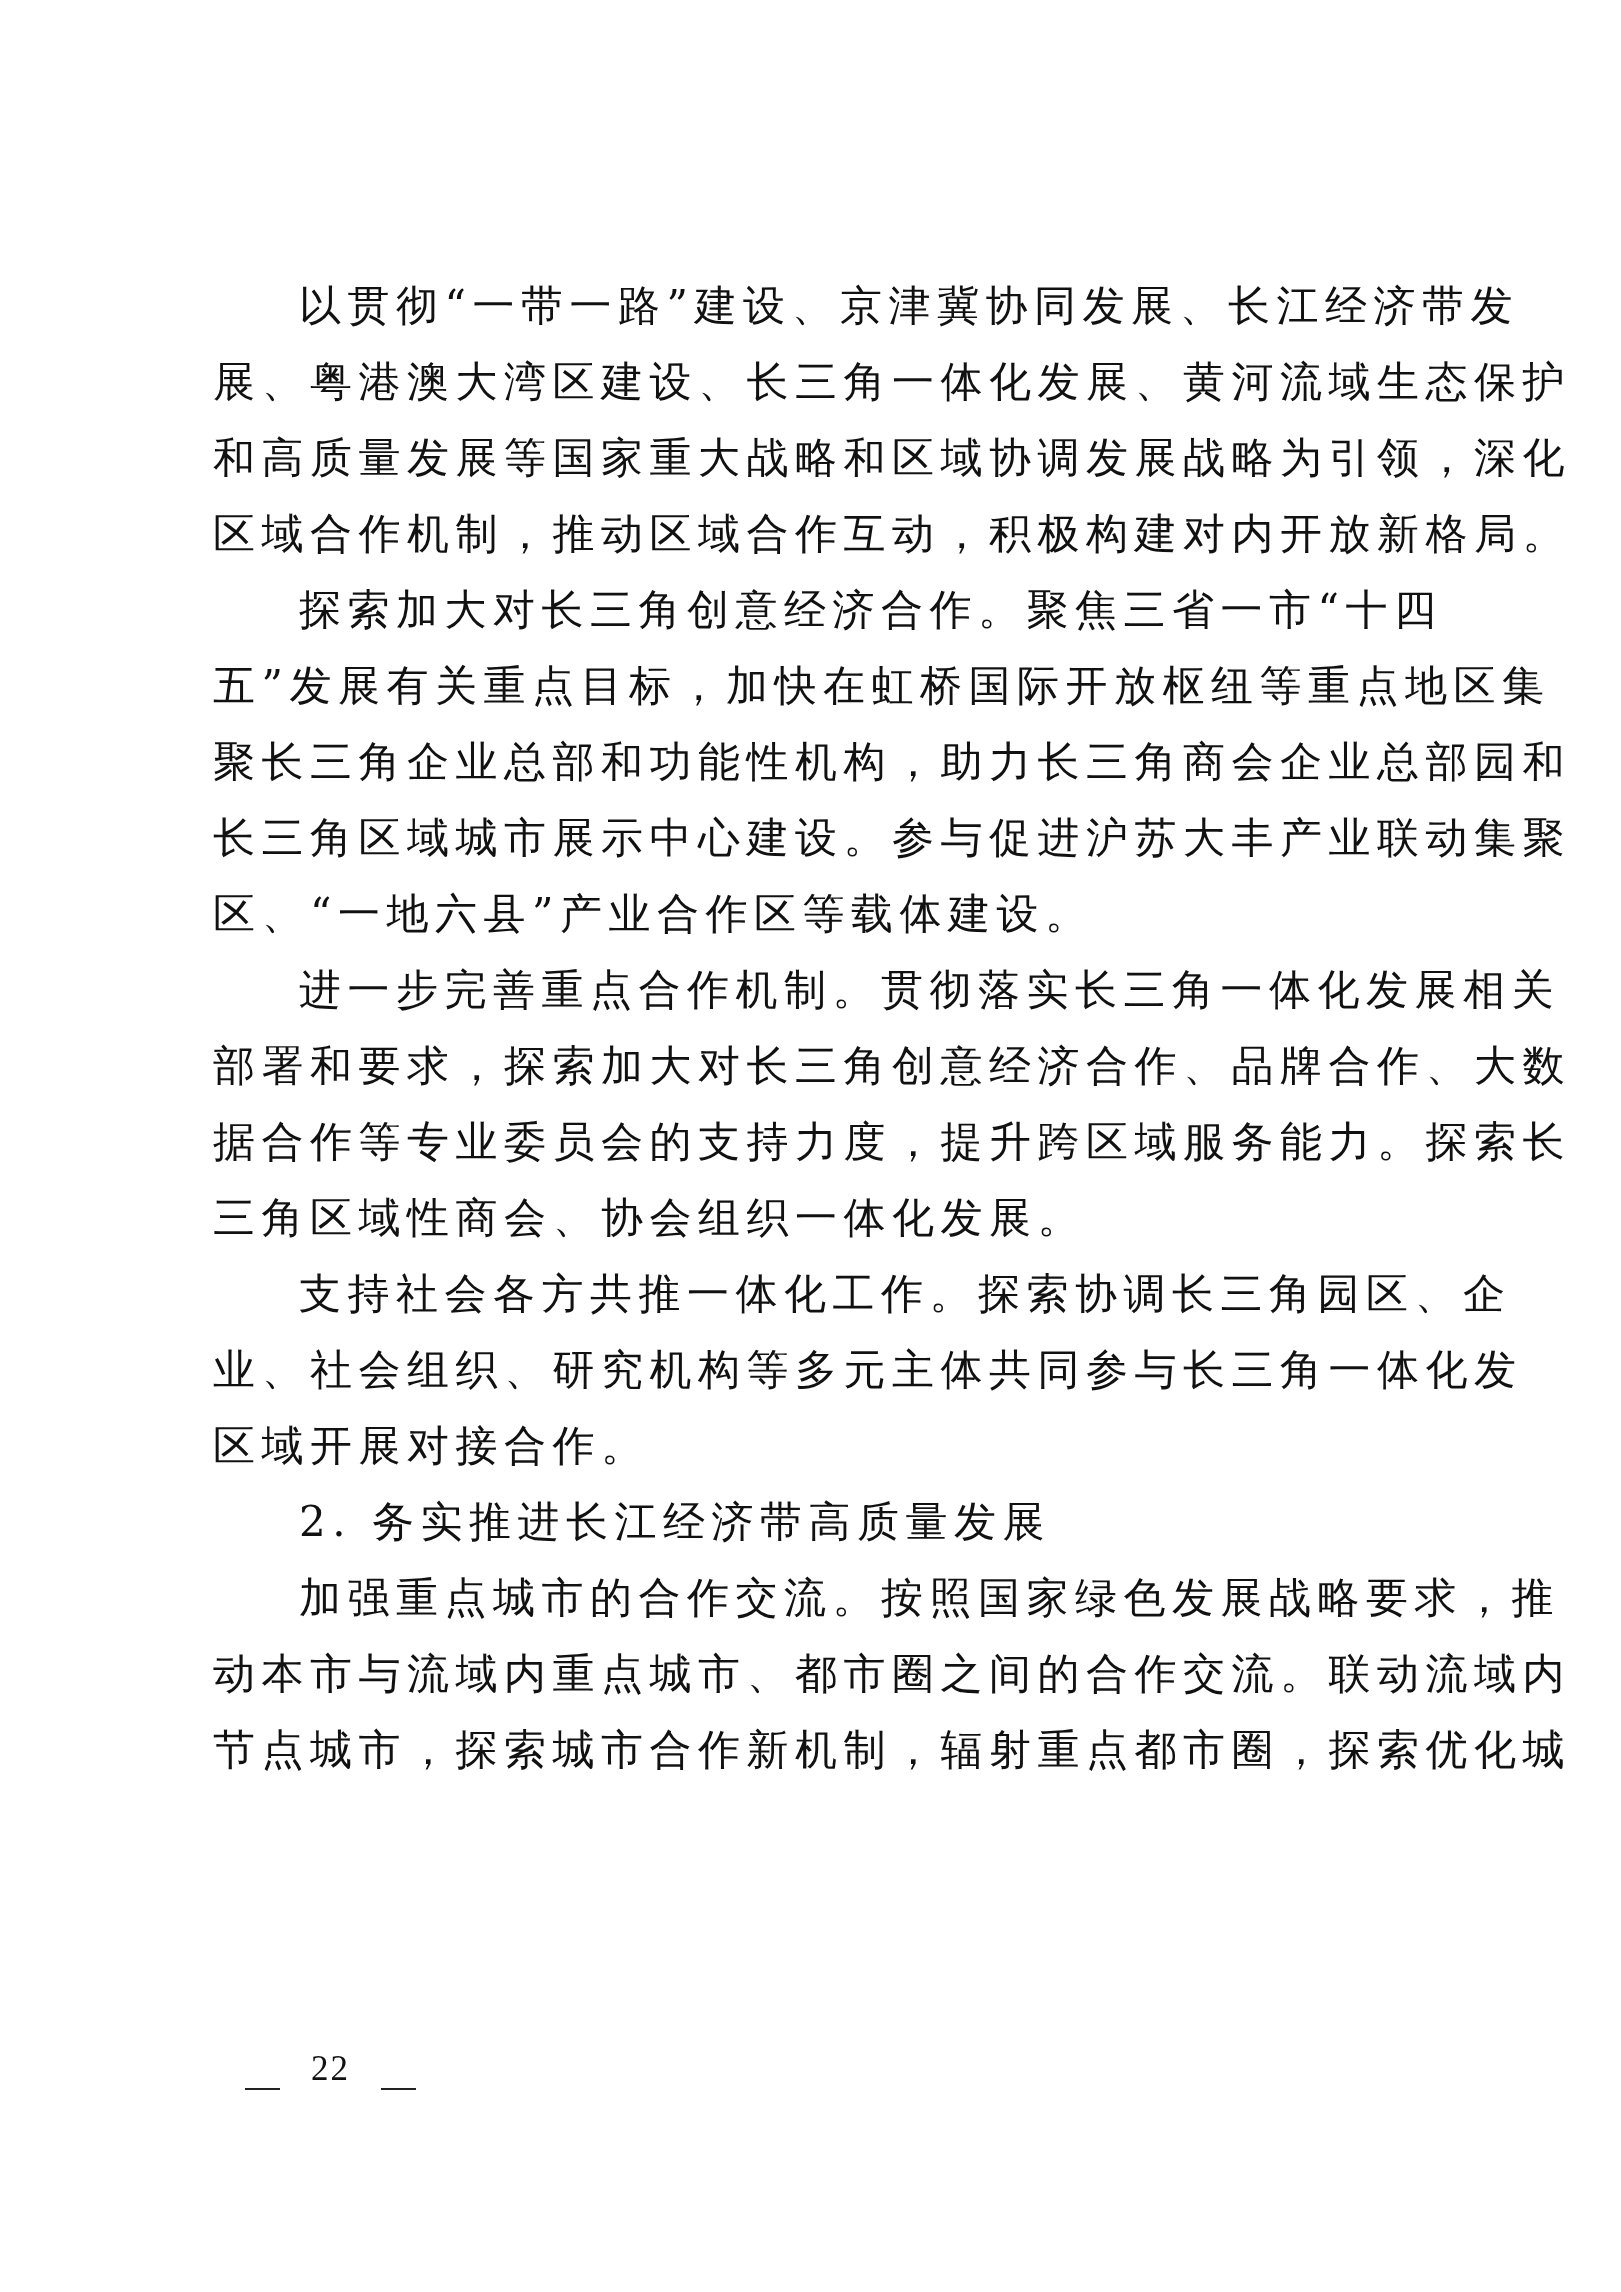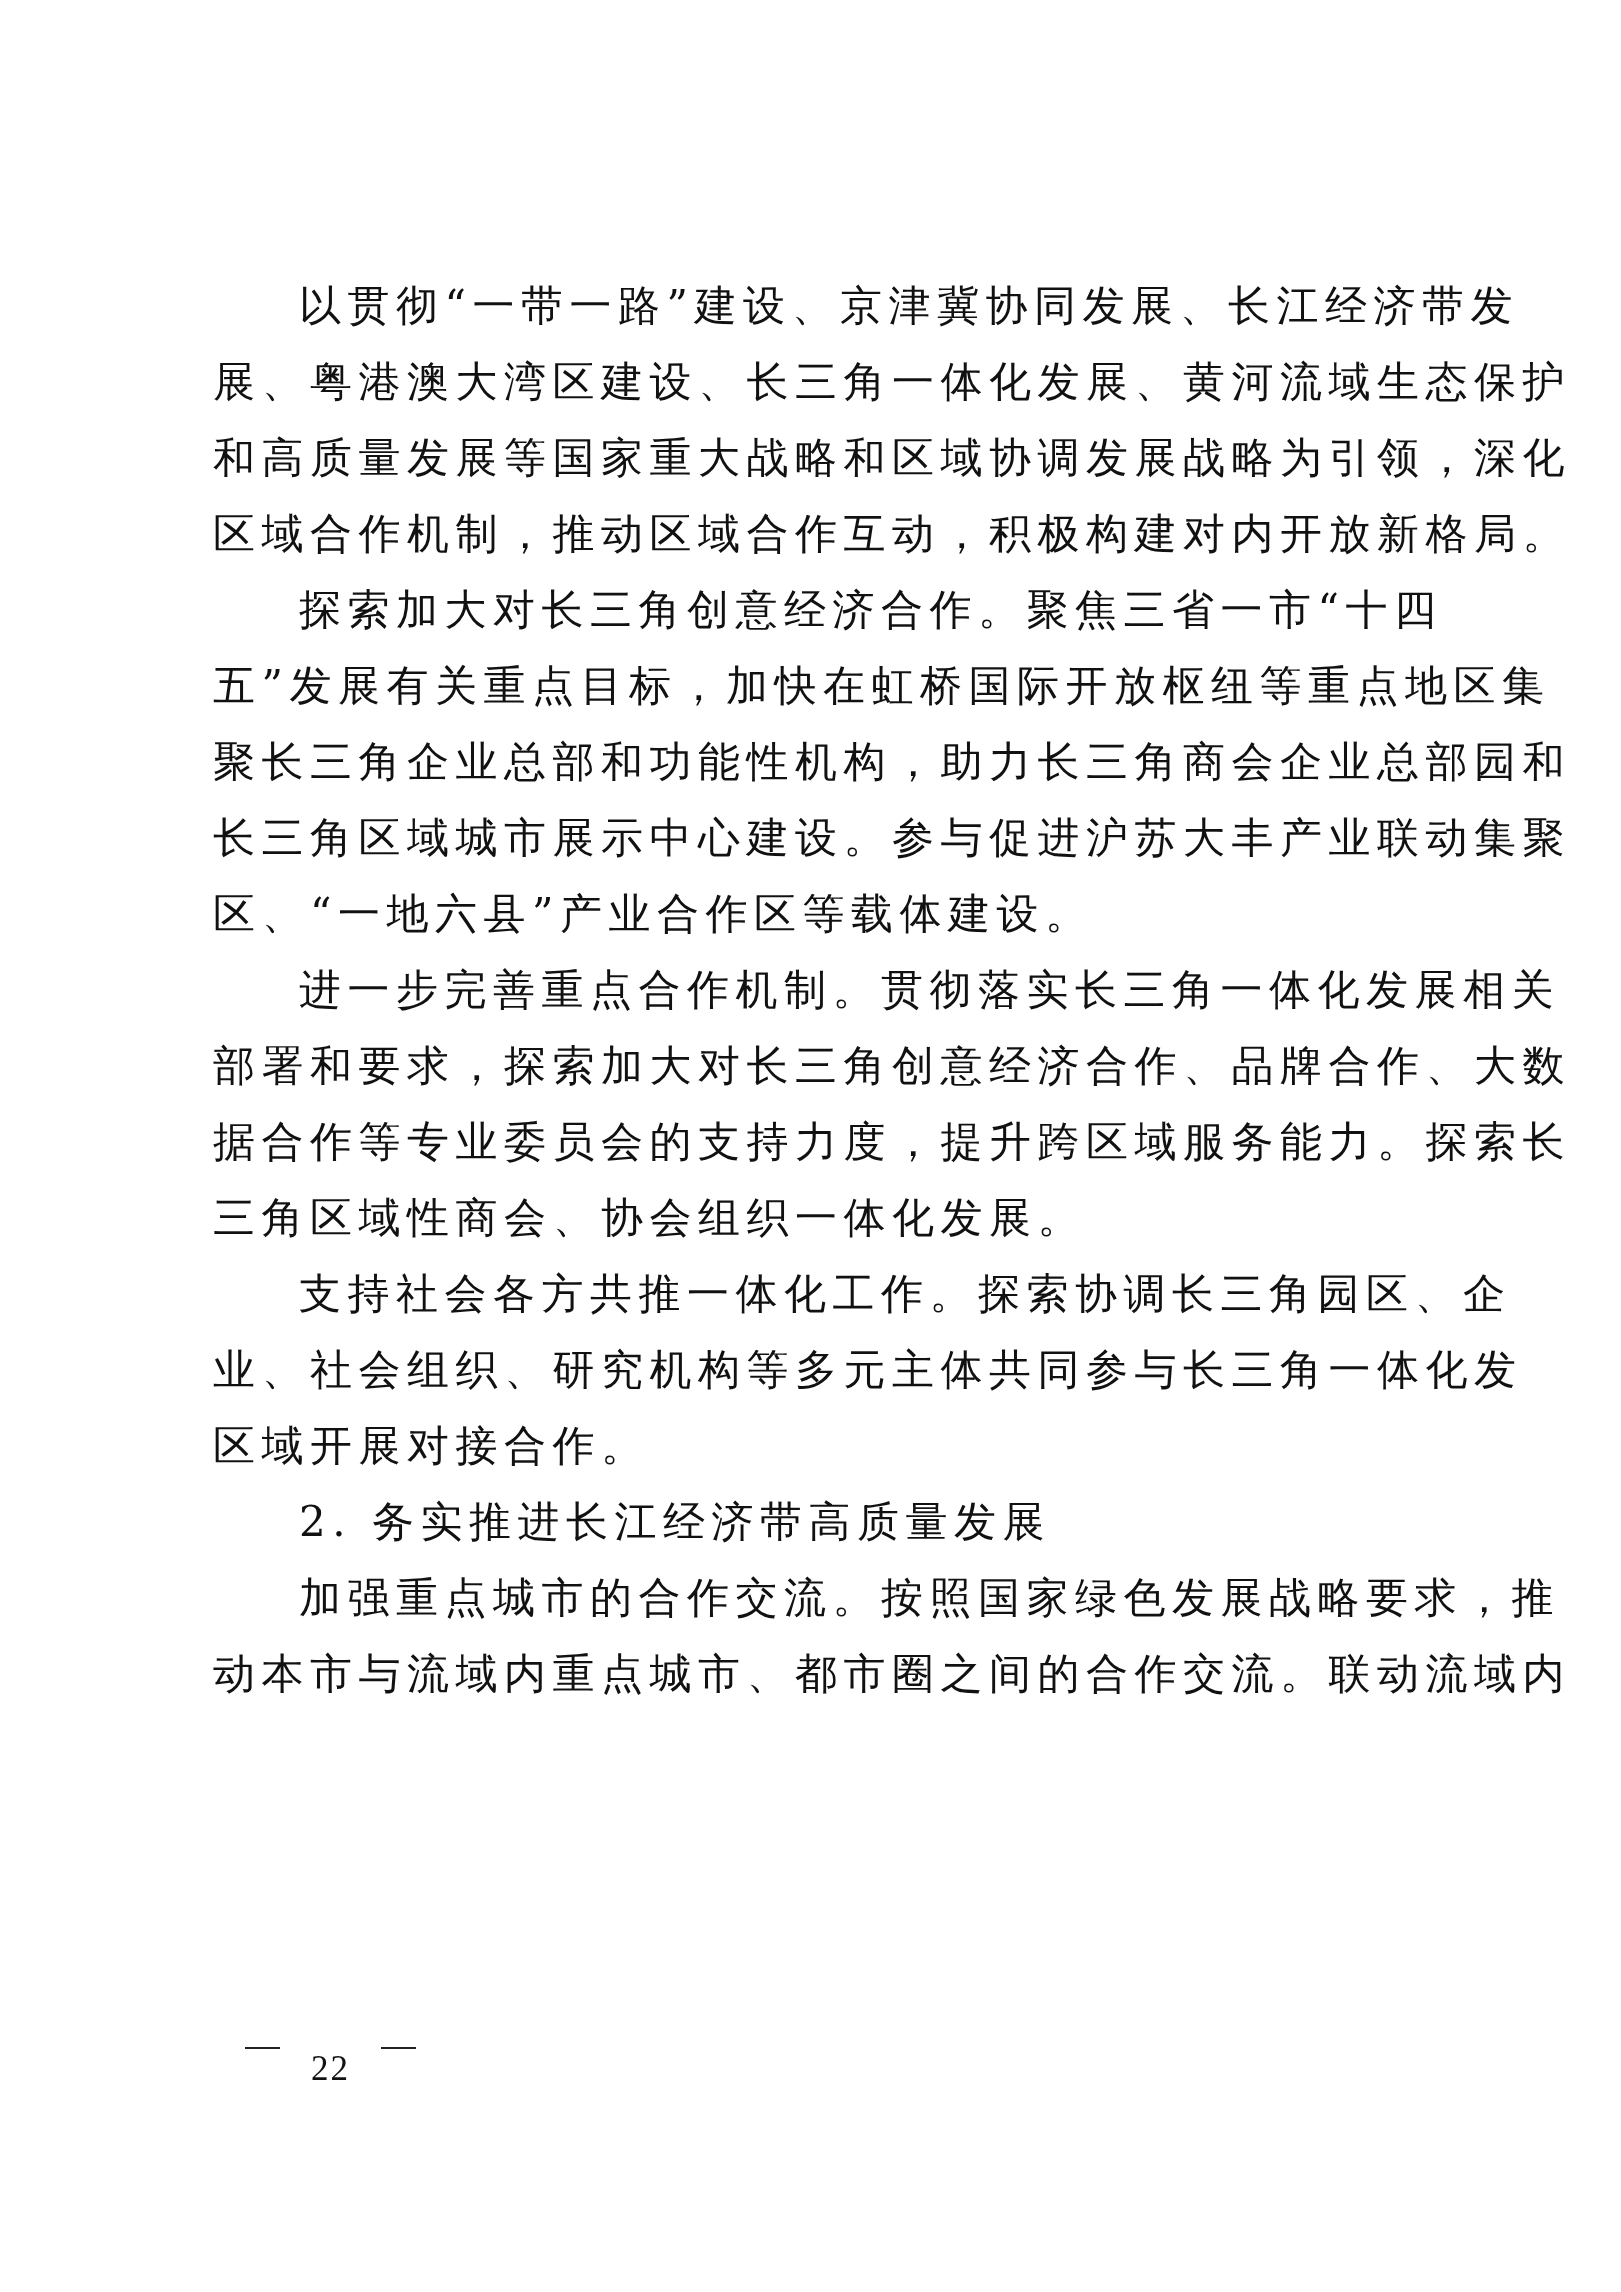--- a/index.html
+++ b/index.html
@@ -19,21 +19,21 @@
     text-align: justify;
     text-align-last: justify;
   }
   .line.last { text-align-last: left; }
   .indent { padding-left: 86px; }
   .heading { text-align-last: left; }
   .page-number {
     position: absolute; top: 2047px; left: 245px;
     font-family: "Liberation Serif", "DejaVu Serif", serif;
     font-size: 35px; line-height: 43px; color: #111111;
-    display: flex; align-items: flex-start;
+    display: flex; align-items: flex-end;
   }
   .page-number .dash { display: inline-block; width: 35px; height: 2px; background: #222; }
   .page-number .num { margin: 0 31px; letter-spacing: 2px; }
 </style>
 </head>
 <body>
 
 <div class="page">
 
   <div>
@@ -65,20 +65,21 @@
     <div class="line last">区域开展对接合作。</div>
   </div>
 
   <div>
     <div class="line indent heading">2. 务实推进长江经济带高质量发展</div>
   </div>
 
   <div>
     <div class="line indent">加强重点城市的合作交流。按照国家绿色发展战略要求，推</div>
     <div class="line">动本市与流域内重点城市、都市圈之间的合作交流。联动流域内</div>
+    <div class="line">节点城市，探索城市合作新机制，辐射重点都市圈，探索优化城</div>
   </div>
 </div>
 
 <div class="page-number">
   <span class="dash"></span>
   <span class="num">22</span>
   <span class="dash"></span>
 </div>
 
 

